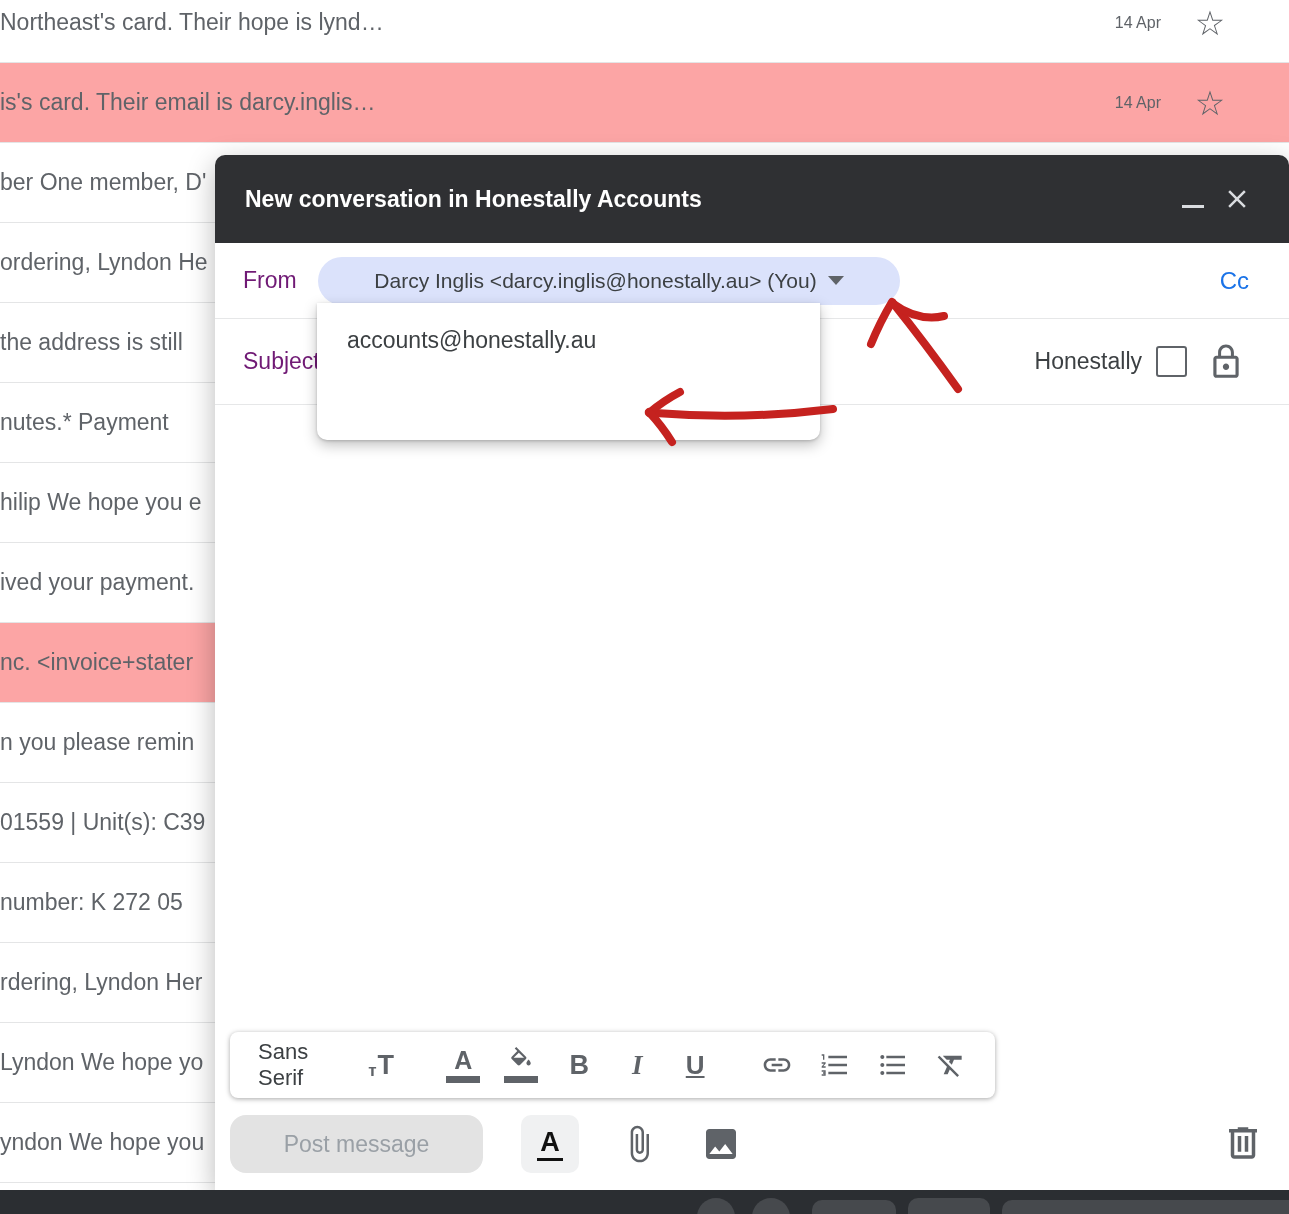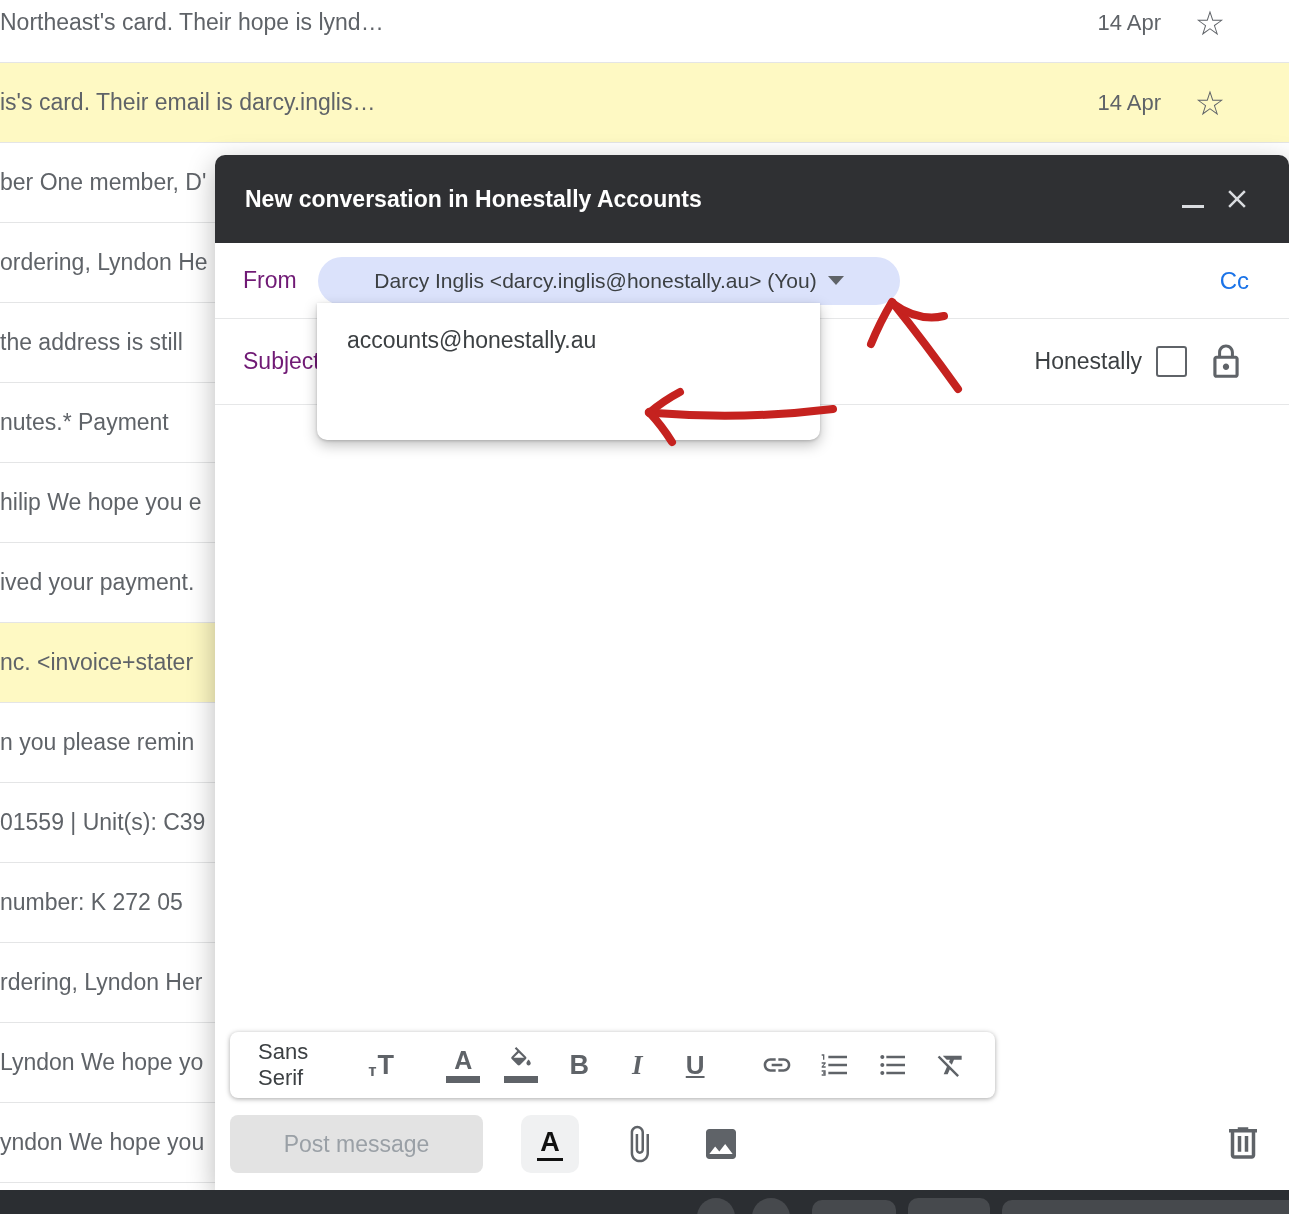--- a/index.html
+++ b/index.html
@@ -3,23 +3,23 @@
 <meta charset="utf-8">
 <style>
   * { margin:0; padding:0; box-sizing:border-box; }
   html,body { width:1289px; height:1214px; }
   body { font-family:"Liberation Sans", sans-serif; background:#fff; position:relative; overflow:hidden; }
 
   
   .email-list { position:absolute; left:0; top:-17px; width:1289px; z-index:1; }
   .row { height:80px; display:flex; align-items:center; border-bottom:1px solid #e4e5e6;
          white-space:nowrap; overflow:hidden; background:#fff; }
-  .row.sel { background:#fef9c3; }
+  .row.sel { background:#fca5a5; }
   .row-text { flex:1; font-size:23px; color:#5f6368; overflow:hidden; white-space:nowrap; }
-  .row-date { font-size:22px; color:#5f6368; margin-right:28px; }
+  .row-date { font-size:16px; color:#5f6368; margin-right:28px; }
   .row-star { width:42px; margin-right:58px; font-size:34px; color:#5f6368; text-align:center;
               line-height:40px; cursor:pointer; }
 
   
   .dialog { position:absolute; left:215px; top:155px; width:1074px; height:1035px; background:#fff;
             border-radius:10px 10px 0 0; box-shadow:0 8px 28px rgba(0,0,0,.28); z-index:2; }
   .dlg-header { height:88px; background:#2f3033; border-radius:10px 10px 0 0; display:flex;
                 align-items:center; padding:4px 30px; }
   .dlg-title { color:#fff; font-size:23px; font-weight:bold; flex:1; }
   .win-btn { width:44px; height:44px; display:flex; align-items:center; justify-content:center;
@@ -66,21 +66,21 @@
   .glyph-u { font-size:26px; text-decoration:underline; font-weight:bold; color:#5f6368; }
   .glyph-a { font-size:25px; font-weight:bold; color:#5f6368; line-height:26px; }
   .color-bar { width:34px; height:7px; background:#5f6368; margin-top:3px; }
   .size-icon span.small-t { font-size:17px; font-weight:bold; }
   .size-icon span.big-t { font-size:27px; font-weight:bold; }
   .tb-svg { width:32px; height:32px; fill:#5f6368; }
 
   
   .action-row { position:absolute; left:15px; top:960px; height:58px; display:flex; align-items:center;
                 gap:38px; z-index:3; }
-  .post-btn { width:253px; height:58px; background:#e3e3e3; border:none; border-radius:8px;
+  .post-btn { width:253px; height:58px; background:#e3e3e3; border:none; border-radius:16px;
               font-size:23px; color:#9aa0a6; font-family:"Liberation Sans", sans-serif; cursor:default; }
   .a-toggle { width:58px; height:58px; background:#f0f1f2; border-radius:10px; display:flex;
               flex-direction:column; align-items:center; justify-content:center; cursor:pointer; }
   .a-toggle .a { font-size:27px; font-weight:bold; color:#111; line-height:28px; }
   .a-toggle .bar { width:26px; height:3px; background:#111; margin-top:2px; }
   .icon-btn { width:44px; height:44px; display:flex; align-items:center; justify-content:center; cursor:pointer; }
   .icon-btn svg { width:40px; height:40px; fill:#5f6368; }
   .trash-btn { position:absolute; right:24px; top:966px; width:44px; height:44px; display:flex;
                align-items:center; justify-content:center; cursor:pointer; z-index:3; }
   .trash-btn svg { width:42px; height:42px; fill:#5f6368; }

